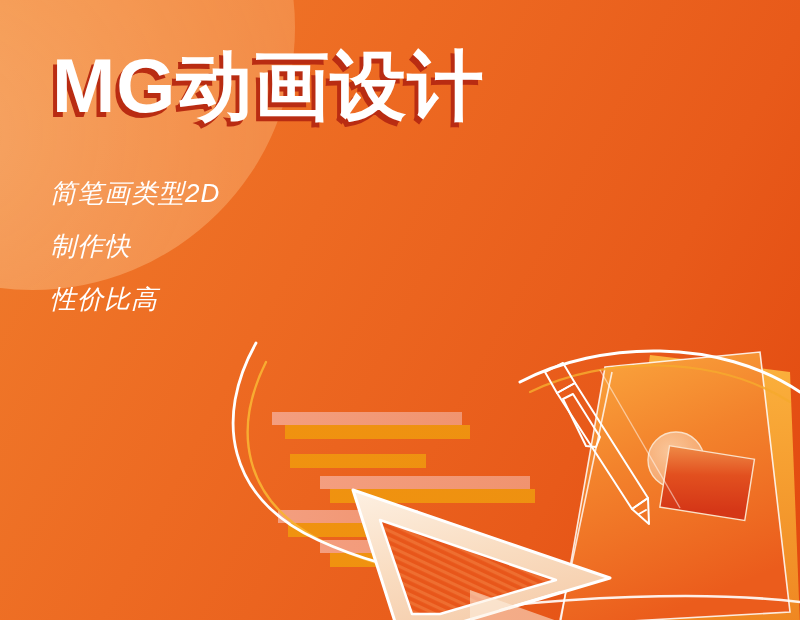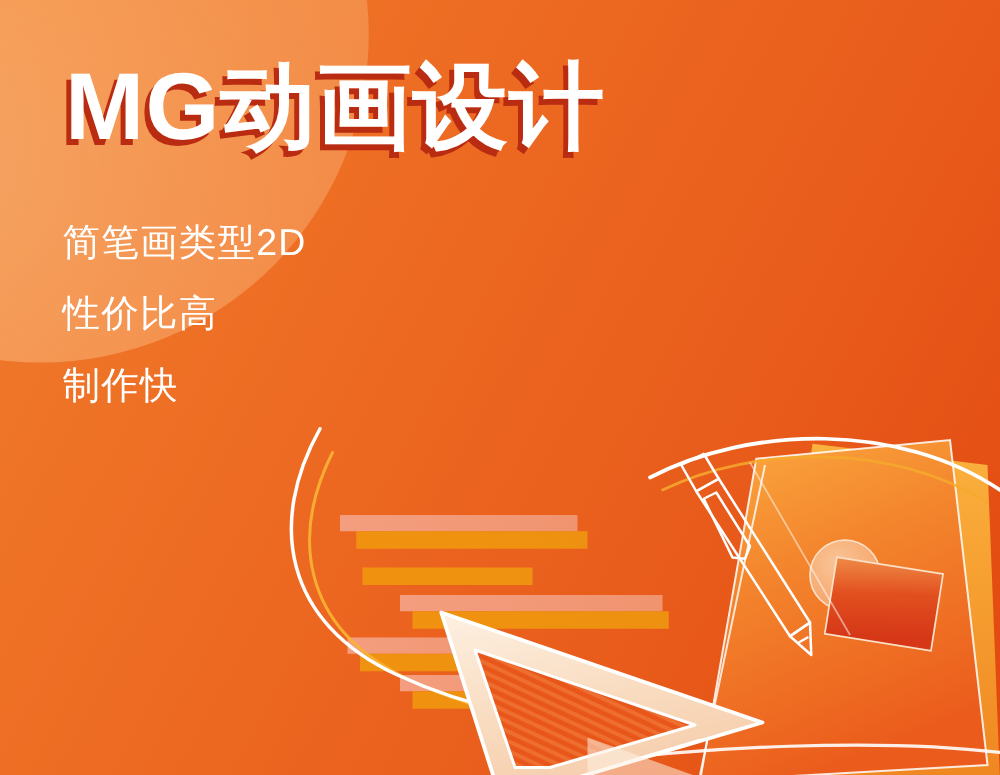--- a/index.html
+++ b/index.html
@@ -56,27 +56,28 @@
 
   .sub-list {
     position: absolute;
     left: 50px;
     top: 180px;
     list-style: none;
     margin: 0;
     padding: 0;
   }
   .sub-list li {
-    font-size: 30px;
+    font-size: 26px;
     line-height: 1.0;
     color: #ffffff;
     margin: 0 0 27px 0;
     letter-spacing: 1px;
     white-space: nowrap;
     font-weight: normal;
+    font-style: italic;
   }
 
   
   .illustration {
     position: absolute;
     left: 0;
     top: 0;
     width: 800px;
     height: 620px;
   }
@@ -185,18 +186,18 @@
       <path d="M 470 590 L 560 622 L 470 625 Z" fill="#fdf0e2" opacity="0.55"></path>
 
     </g>
   </svg>
 
   <div class="text-block">
     <div class="headline">MG动画设计</div>
 
     <ul class="sub-list">
       <li>简笔画类型2D</li>
+      <li>制作快</li>
       <li>性价比高</li>
-      <li>制作快</li>
     </ul>
   </div>
 
 </div>
 
 </body></html>

